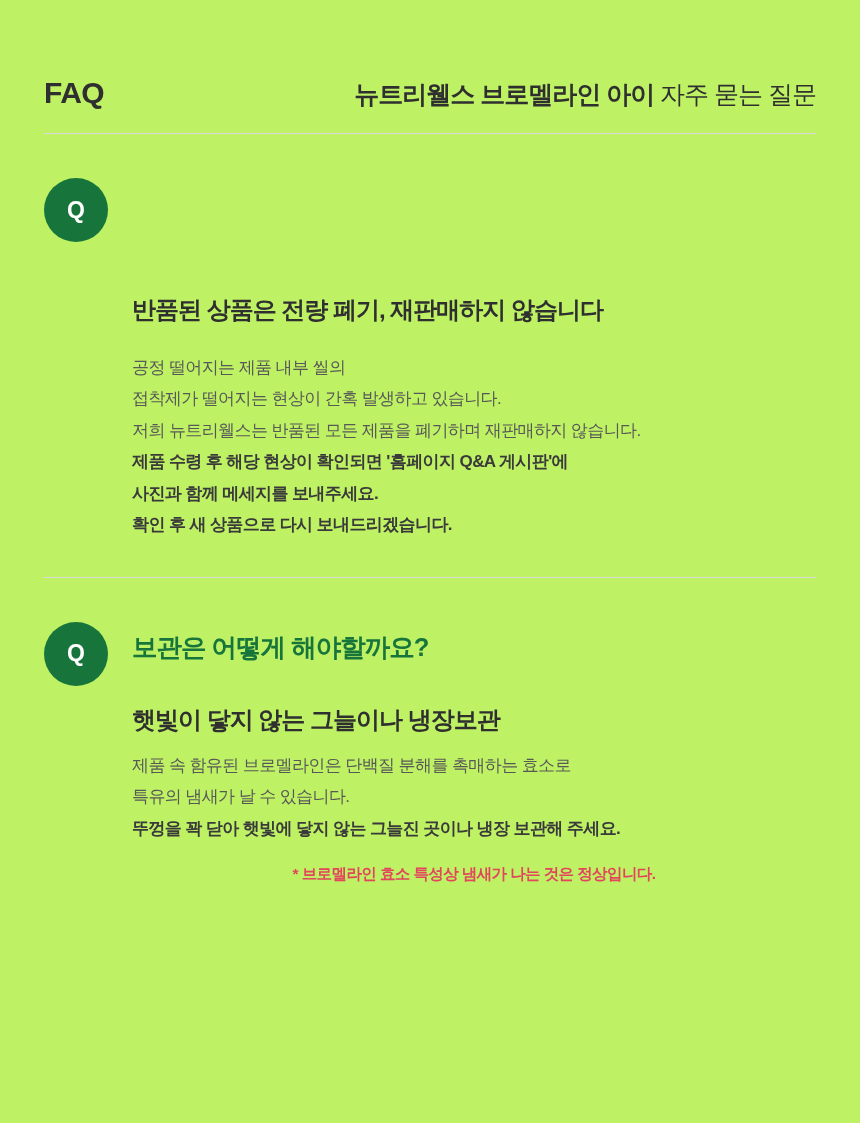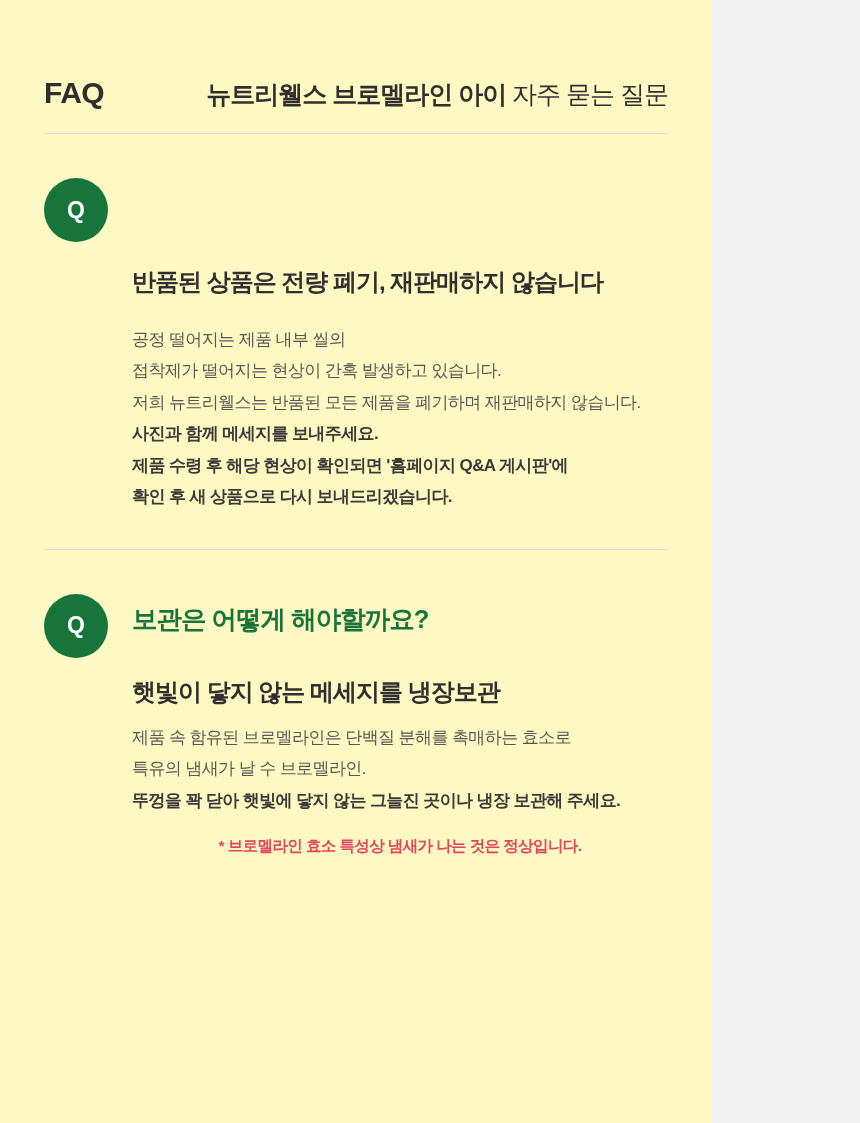--- a/index.html
+++ b/index.html
@@ -8,23 +8,23 @@
     background: #f2f2f2;
   }
   body {
     width: 860px;
     height: 1123px;
     font-family: "Liberation Sans", sans-serif;
     color: #3a3a3a;
     overflow: hidden;
   }
   .page {
-    width: 712px;
+    width: 860px;
     height: 1123px;
-    background: #fef9c3;
+    background: #bef264;
     box-sizing: border-box;
     padding: 0 44px;
     position: relative;
   }
 
   
   .header {
     display: flex;
     align-items: baseline;
     justify-content: space-between;
@@ -86,21 +86,21 @@
     padding-top: 8px;
   }
   .answer-block {
     margin-left: 88px;
   }
   .a-head {
     font-size: 24px;
     font-weight: bold;
     color: #2f2f2f;
     letter-spacing: -1px;
-    margin-top: 24px;
+    margin-top: 52px;
     margin-bottom: 26px;
   }
   .a-head.tight {
     margin-top: 18px;
     margin-bottom: 14px;
   }
   .a-line {
     font-size: 17px;
     line-height: 1.85;
     color: #585858;
@@ -133,35 +133,35 @@
 
   <div class="faq-item">
     <div class="q-row">
       <div class="q-badge">Q</div>
     </div>
     <div class="answer-block">
       <div class="a-head">반품된 상품은 전량 폐기, 재판매하지 않습니다</div>
       <div class="a-line">공정 떨어지는 제품 내부 씰의</div>
       <div class="a-line">접착제가 떨어지는 현상이 간혹 발생하고 있습니다.</div>
       <div class="a-line">저희 뉴트리웰스는 반품된 모든 제품을 폐기하며 재판매하지 않습니다.</div>
+      <div class="a-line strong">제품 수령 후 해당 현상이 확인되면 '홈페이지 Q&amp;A 게시판'에</div>
       <div class="a-line strong">사진과 함께 메세지를 보내주세요.</div>
-      <div class="a-line strong">제품 수령 후 해당 현상이 확인되면 '홈페이지 Q&amp;A 게시판'에</div>
       <div class="a-line strong">확인 후 새 상품으로 다시 보내드리겠습니다.</div>
     </div>
   </div>
 
   <div class="faq-item divided">
     <div class="q-row">
       <div class="q-badge">Q</div>
       <div class="q-text">
         <div>보관은 어떻게 해야할까요?</div>
       </div>
     </div>
     <div class="answer-block">
-      <div class="a-head tight">햇빛이 닿지 않는 메세지를 냉장보관</div>
+      <div class="a-head tight">햇빛이 닿지 않는 그늘이나 냉장보관</div>
       <div class="a-line">제품 속 함유된 브로멜라인은 단백질 분해를 촉매하는 효소로</div>
-      <div class="a-line">특유의 냄새가 날 수 브로멜라인.</div>
+      <div class="a-line">특유의 냄새가 날 수 있습니다.</div>
       <div class="a-line strong">뚜껑을 꽉 닫아 햇빛에 닿지 않는 그늘진 곳이나 냉장 보관해 주세요.</div>
       <div class="note">* 브로멜라인 효소 특성상 냄새가 나는 것은 정상입니다.</div>
     </div>
   </div>
 
 </div>
 
 </body></html>

